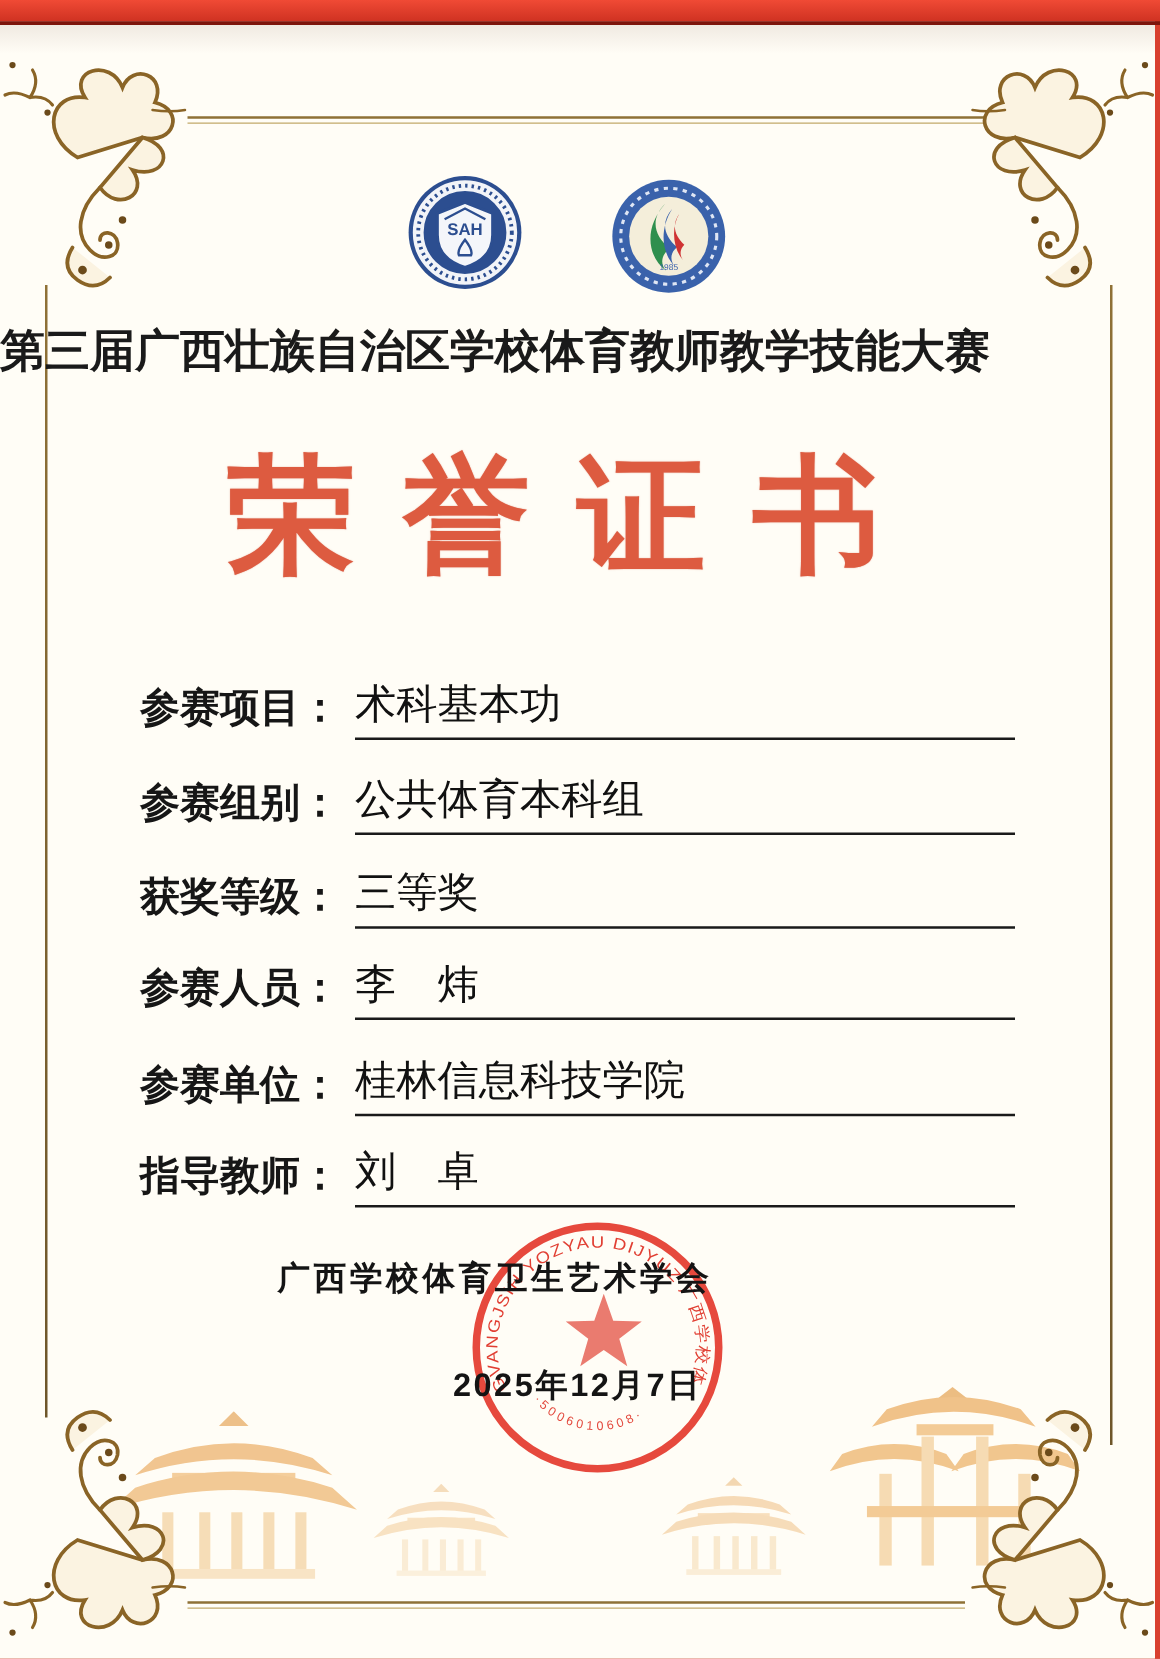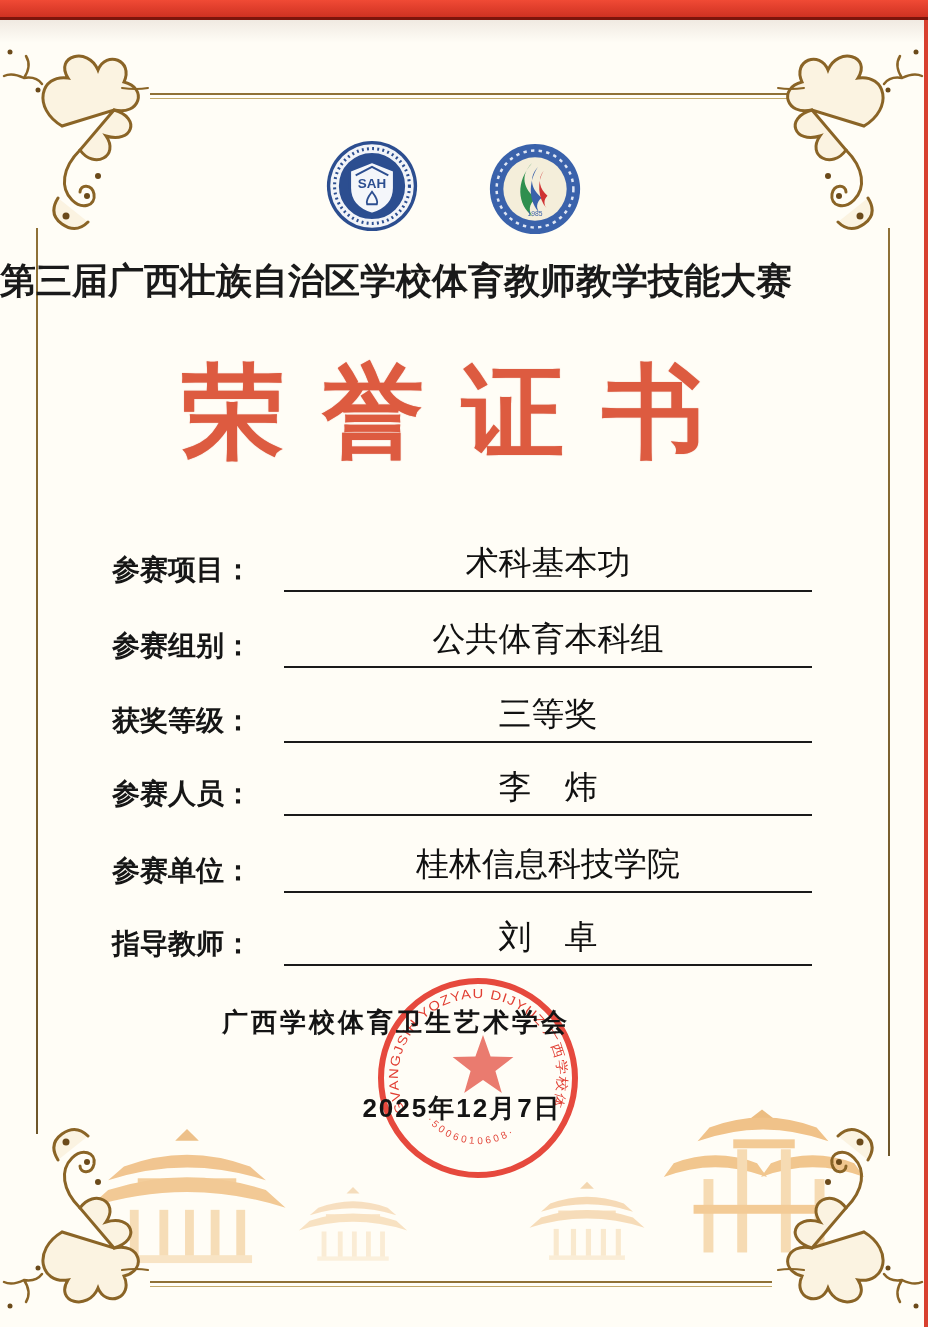--- a/index.html
+++ b/index.html
@@ -71,27 +71,27 @@
     text-shadow:0 0 1px rgba(197,60,34,.55);z-index:3;
   }
 
   
   .field-row{
     position:absolute;left:112px;width:700px;height:56px;
     display:flex;align-items:flex-end;z-index:3;
   }
   .field-label{
     width:172px;flex:0 0 172px;
-    font-size:28px;font-weight:800;color:#161616;
+    font-size:32px;font-weight:800;color:#161616;
     font-family:Liberation Sans, sans-serif;
     padding-bottom:3px;white-space:nowrap;
   }
   .field-value{
     flex:1;border-bottom:2.5px solid #1a1a1a;
-    text-align:center;font-size:33px;color:#111;
+    font-size:33px;color:#111;
     font-family:"DejaVu Serif","Liberation Serif",serif;
     padding-bottom:4px;white-space:nowrap;
   }
   .row-1{top:519px;} .row-2{top:595px;} .row-3{top:670px;}
   .row-4{top:743px;} .row-5{top:820px;} .row-6{top:893px;}
 
   
   .issuer{
     position:absolute;left:0;top:988px;width:792px;text-align:center;
     font-size:26px;font-weight:800;color:#141414;z-index:8;

